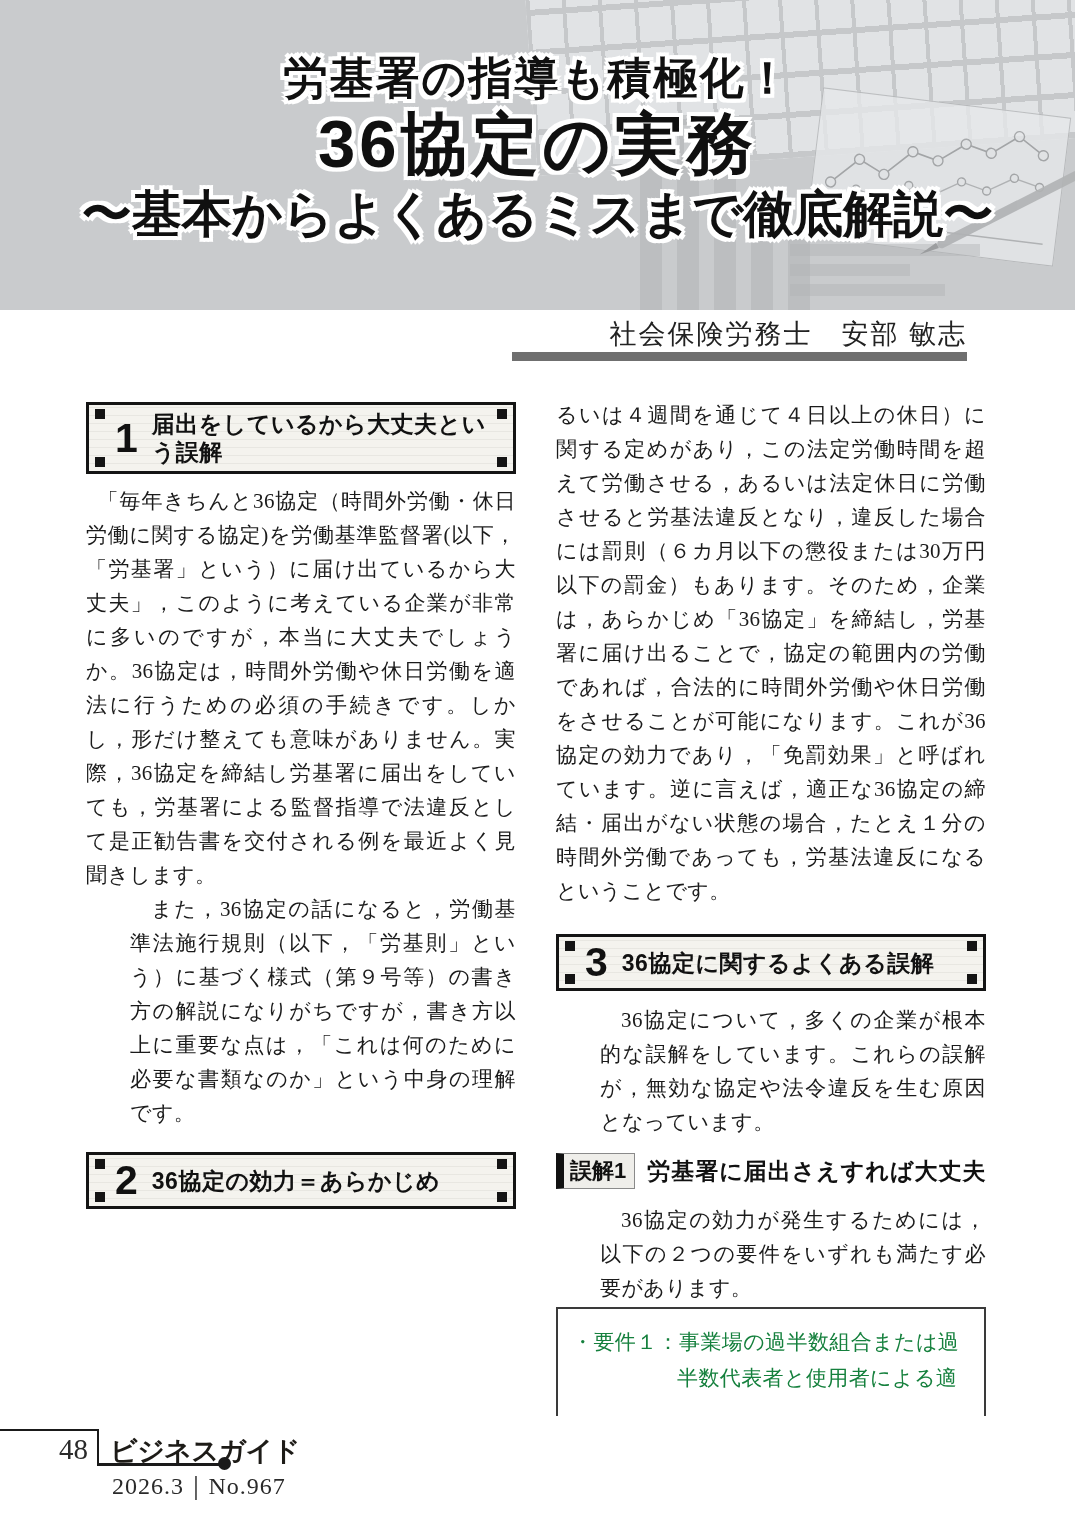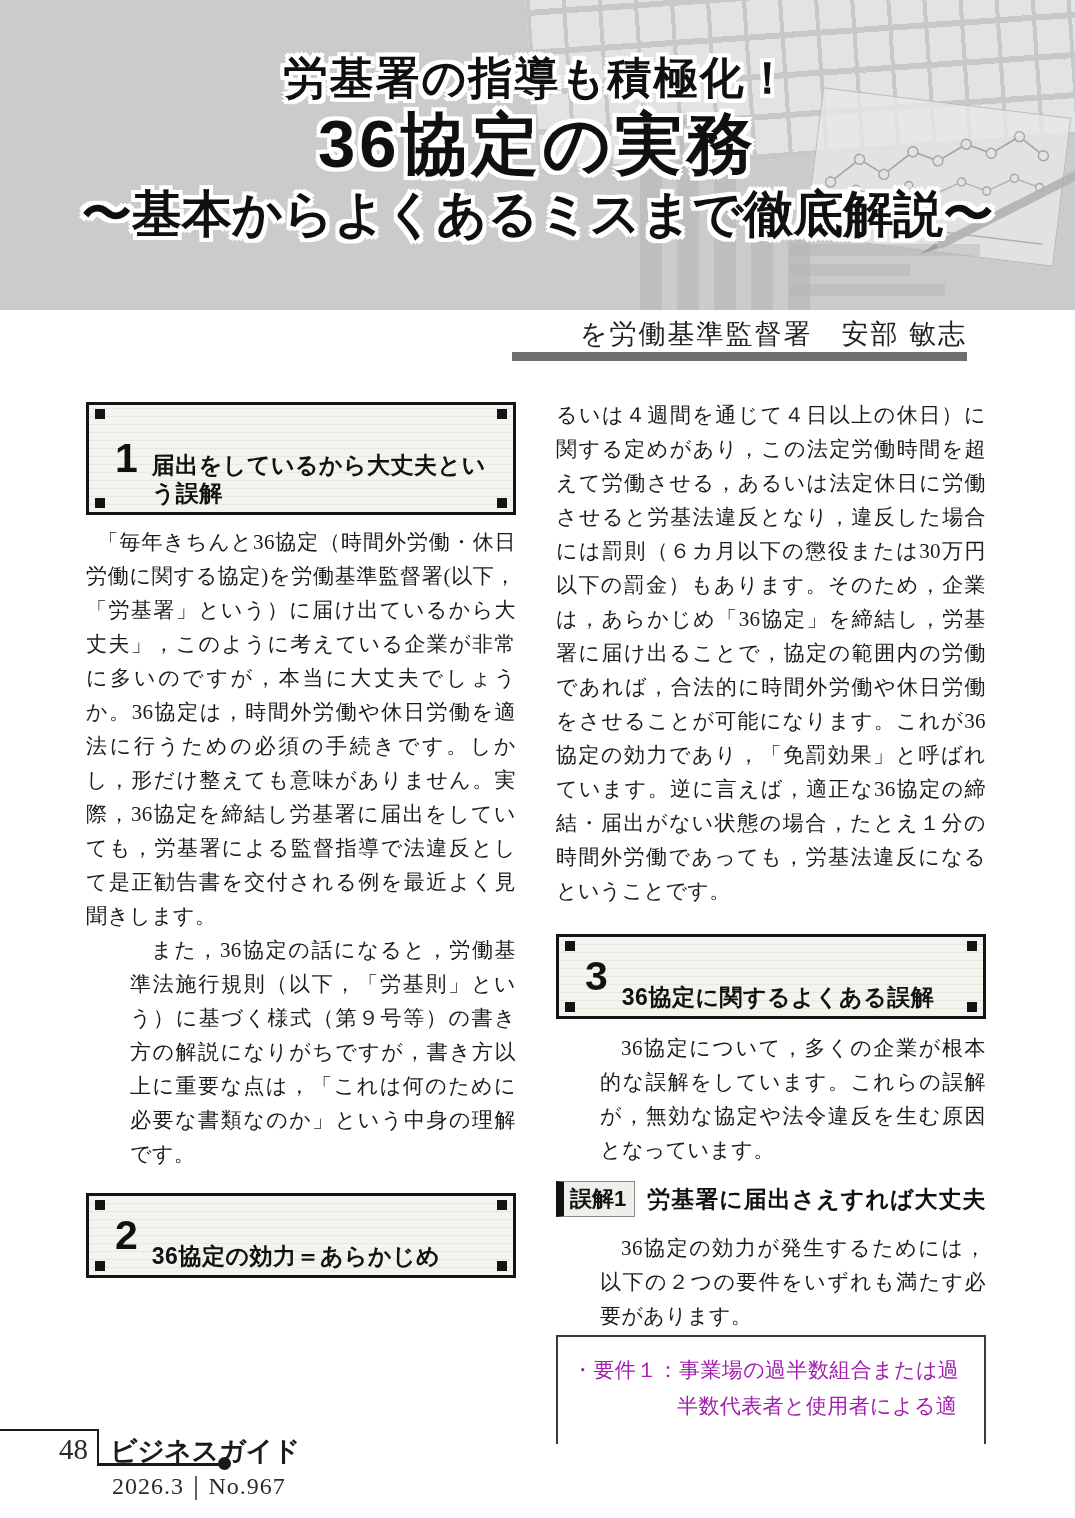--- a/index.html
+++ b/index.html
@@ -86,40 +86,40 @@
   }
   .corner{position:absolute;width:10px;height:10px;background:#141414;}
   .corner.tl{top:4px;left:6px;}   .corner.tr{top:4px;right:6px;}
   .corner.bl{bottom:4px;left:6px;}.corner.br{bottom:4px;right:6px;}
   .sec-num{
     font-family:"Liberation Sans","DejaVu Sans",sans-serif;
     font-size:41px;font-weight:800;line-height:1;padding:0 14px 0 16px;color:#111;
   }
   .sec-title{
     font-family:"Liberation Sans","DejaVu Sans",sans-serif;
-    font-size:23px;font-weight:800;line-height:28px;color:#111;letter-spacing:0.5px;margin-top:41px;
+    font-size:23px;font-weight:800;line-height:28px;color:#111;letter-spacing:0.5px;
   }
   
   .gokai-row{display:flex;align-items:center;gap:12px;}
   .gokai-label{
     border:1px solid #8a8a8a;border-left:8px solid #111;background:#efeeea;
     font-family:"Liberation Sans","DejaVu Sans",sans-serif;
     font-size:22px;font-weight:800;color:#111;padding:2px 8px 2px 6px;white-space:nowrap;
   }
   .gokai-title{
     font-family:"Liberation Sans","DejaVu Sans",sans-serif;
     font-size:23px;font-weight:800;color:#111;letter-spacing:1px;white-space:nowrap;
   }
   
   .req-box{
     border:2px solid #3a3a3a;border-bottom:none;
     padding:15px 12px 0 14px;height:92px;overflow:hidden;margin-top:2px;
   }
   .req-text{
-    font-size:21px;line-height:36px;color:#a21caf;margin:0;
+    font-size:21px;line-height:36px;color:#15803d;margin:0;
     padding-left:5em;text-indent:-5em;letter-spacing:0.4px;
   }
   
   .f-corner{position:absolute;left:0;top:1429px;width:97px;height:35px;
     border-top:2px solid #1a1a1a;border-right:2px solid #1a1a1a;}
   .f-page{position:absolute;left:28px;top:1433px;width:60px;text-align:right;
     font-size:29px;color:#2a2a2a;}
   .f-logo{position:absolute;left:110px;top:1433px;
     font-family:"Liberation Sans","DejaVu Sans",sans-serif;
     font-size:27px;font-weight:900;color:#1d1b17;letter-spacing:-0.5px;}
@@ -173,21 +173,21 @@
   </div>
   <div class="pen"></div>
 
   <div class="titles">
     <div class="t1 outline">労基署の指導も積極化！</div>
     <div class="t2 outline">36協定の実務</div>
     <div class="t3 outline">〜基本からよくあるミスまで徹底解説〜</div>
   </div>
 </div>
 
-<div class="author">を労働基準監督署　安部 敏志</div>
+<div class="author">社会保険労務士　安部 敏志</div>
 <div class="author-bar"></div>
 
 <div class="col col-left">
 
   <div class="section-head">
     <span class="corner tl"></span>
     <span class="corner tr"></span>
     <span class="corner bl"></span>
     <span class="corner br"></span>
     <span class="sec-num">1</span>

